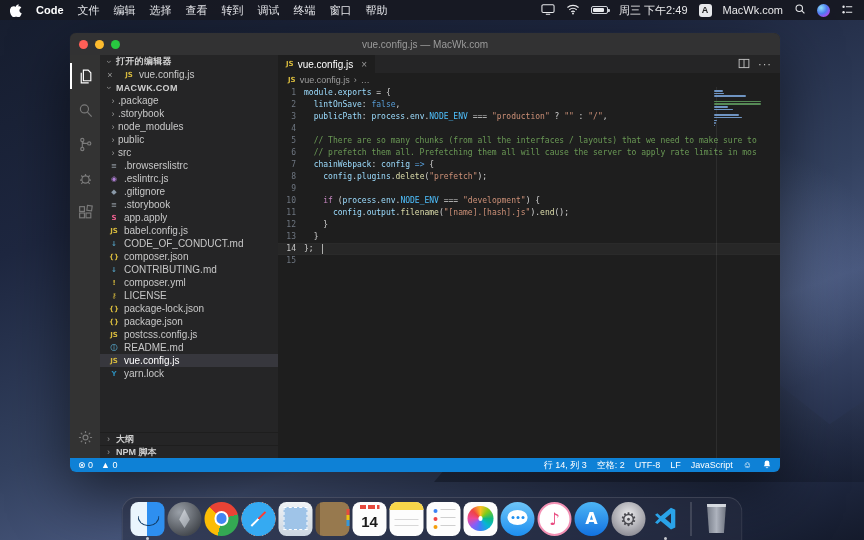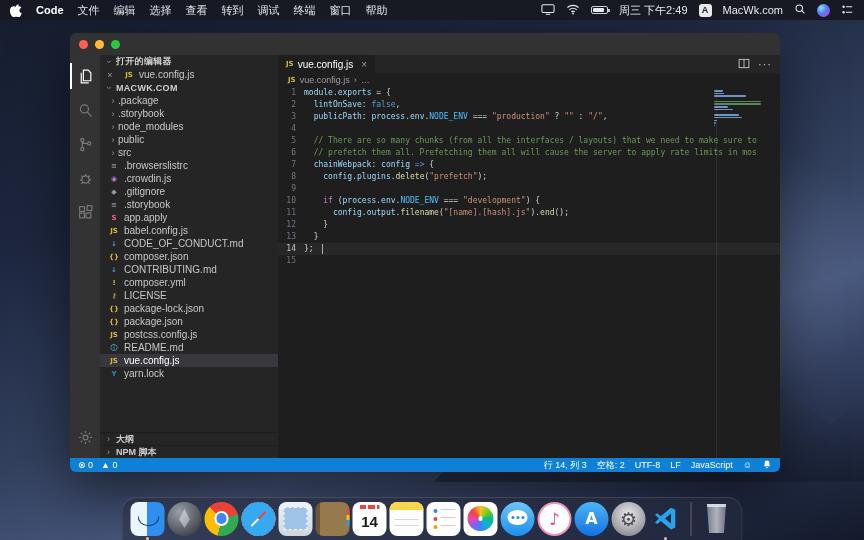--- a/index.html
+++ b/index.html
@@ -217,20 +217,21 @@
             <path d="M6 3.5h8M6 10.5h8" stroke="#e8e9ec" stroke-width="1.4"></path>
             <circle cx="3" cy="3.5" r="1.5" fill="#e8e9ec"></circle>
             <circle cx="3" cy="10.5" r="1.5" fill="#e8e9ec"></circle>
           </svg>
       </span>
     </div>
   </div>
 
   <div class="vscode-window">
     <div class="titlebar">
+      <div class="win-title">vue.config.js — MacWk.com</div>
       <div class="traffic">
         <i class="tl red"></i>
         <i class="tl yel"></i>
         <i class="tl grn"></i>
       </div>
     </div>
     <div class="win-body">
       <div class="activitybar">
         <div class="ab-item active">
           <svg width="17" height="17" viewBox="0 0 16 16">
@@ -311,21 +312,21 @@
             <div class="row">
               <span class="fold-chev">›</span>
               <span class="fname">src</span>
             </div>
             <div class="row">
               <span class="file-glyph" style="color: rgb(138, 145, 153);">≡</span>
               <span class="fname">.browserslistrc</span>
             </div>
             <div class="row">
               <span class="file-glyph" style="color: rgb(177, 128, 215);">◉</span>
-              <span class="fname">.crowdin.js</span>
+              <span class="fname">.eslintrc.js</span>
             </div>
             <div class="row">
               <span class="file-glyph" style="color: rgb(138, 153, 168);">◆</span>
               <span class="fname">.gitignore</span>
             </div>
             <div class="row">
               <span class="file-glyph" style="color: rgb(138, 145, 153);">≡</span>
               <span class="fname">.storybook</span>
             </div>
             <div class="row">

